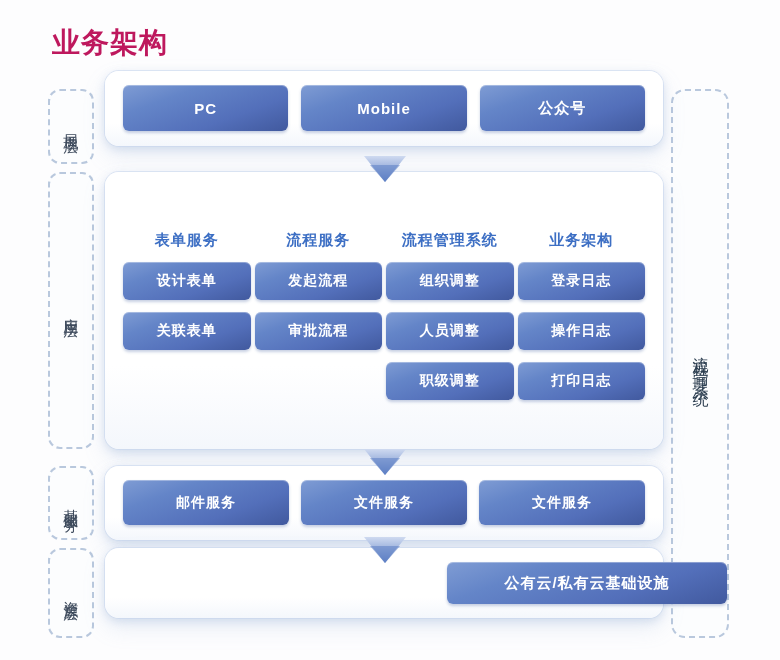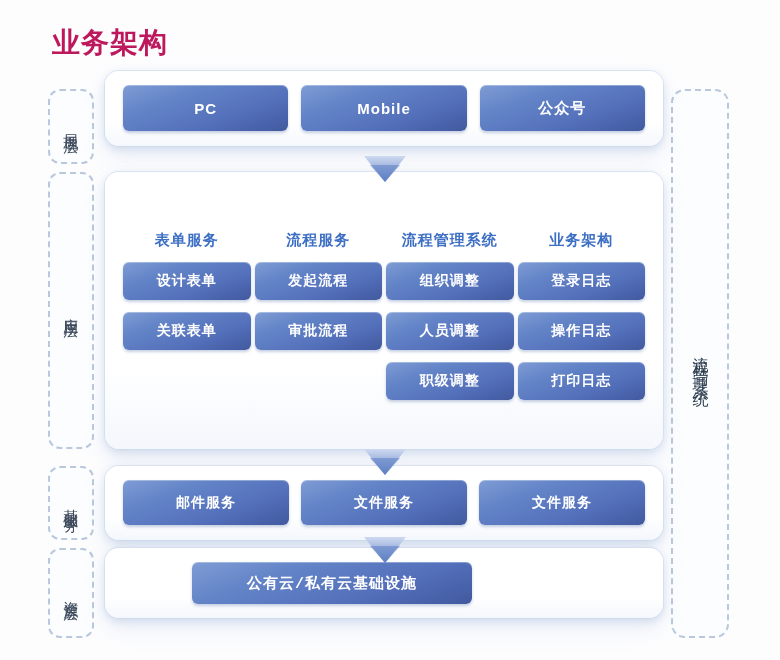--- a/index.html
+++ b/index.html
@@ -166,24 +166,23 @@
     width: 522px; height: 45px;
     display: flex;
     gap: 12px;
   }
   .row-basic .btn { flex: 1; border-radius: 6px; }
 
   
   .row-resource {
     position: absolute;
     left: 0; top: 14px;
-    width: 454px;
-    display: flex;
-    justify-content: center;
-    font-family: Liberation Mono, monospace;
+    width: 622px;
+    display: flex;
+    justify-content: flex-end;
   }
   .row-resource .btn {
     width: 280px;
     height: 42px;
     font-size: 15px;
   }
 
   
   .chevron {
     position: absolute;

